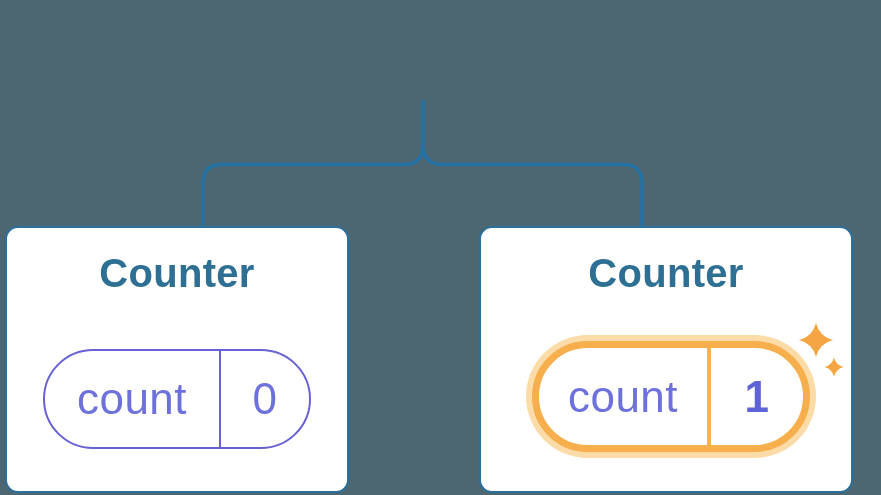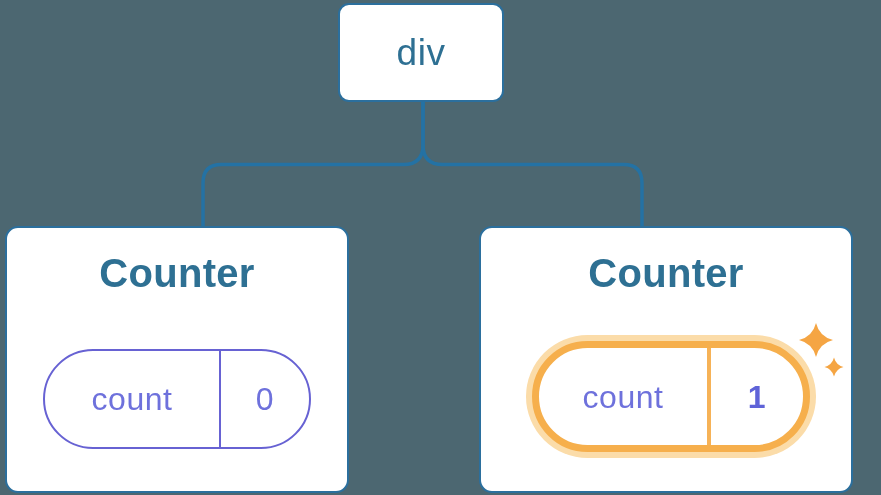--- a/index.html
+++ b/index.html
@@ -55,21 +55,21 @@
     left:36px;top:121px;width:268px;height:100px;
     border:2px solid var(--purple,#6762D3);
   }
   .pill-highlight{
     left:51px;top:113px;width:278px;height:111px;
     border:7px solid var(--orange,#F6AF4C);
     box-shadow:0 0 0 6px var(--orange-halo,#FBDCA9);
   }
   .pill-cell{
     display:flex;align-items:center;justify-content:center;
-    font-size:32px;line-height:1;
+    font-size:44px;line-height:1;
   }
   .pill-plain .cell-name{width:174px;border-right:2px solid var(--purple,#6762D3);}
   .pill-plain .cell-value{flex:1;}
   .pill-highlight .cell-name{width:168px;border-right:4px solid var(--orange-divider,#F6B257);}
   .pill-highlight .cell-value{flex:1;}
   .state-name,.state-value{color:var(--purple-text,#6E71DC);letter-spacing:.5px;}
   .state-value-bold{color:var(--purple-bold,#5F63D8);font-weight:700;}
   svg.sparkles{position:absolute;left:796px;top:318px;}
 </style>
 </head>
@@ -77,23 +77,20 @@
 
 <div class="stage" style="--bg: #4C6771; --stroke-blue: #2B6F9D; --line-blue: #2472A4; --text-blue: #2E7093; --purple: #6762D3; --purple-text: #6E71DC; --purple-bold: #5F63D8; --orange: #F6AF4C; --orange-halo: #FBDCA9; --orange-divider: #F6B257; --sparkle: #F5A543;">
 
   <svg class="edges" width="881" height="495" viewBox="0 0 881 495">
     <g fill="none" stroke="#2472A4" stroke-width="3.5">
       <path d="M423 100 V145 Q423 164.5 403.5 164.5 H221.5 Q203 164.5 203 183 V228"></path>
       <path d="M423 100 V145 Q423 164.5 442.5 164.5 H623.5 Q642 164.5 642 183 V228"></path>
     </g>
   </svg>
 
-  <div class="node root-node">
-    <span class="root-label">div</span>
-  </div>
 
   <div class="card card-left">
     <div class="card-title">Counter</div>
     <div class="pill pill-plain">
       <div class="pill-cell cell-name">
         <span class="state-name">count</span>
       </div>
       <div class="pill-cell cell-value">
         <span class="state-value">0</span>
       </div>

